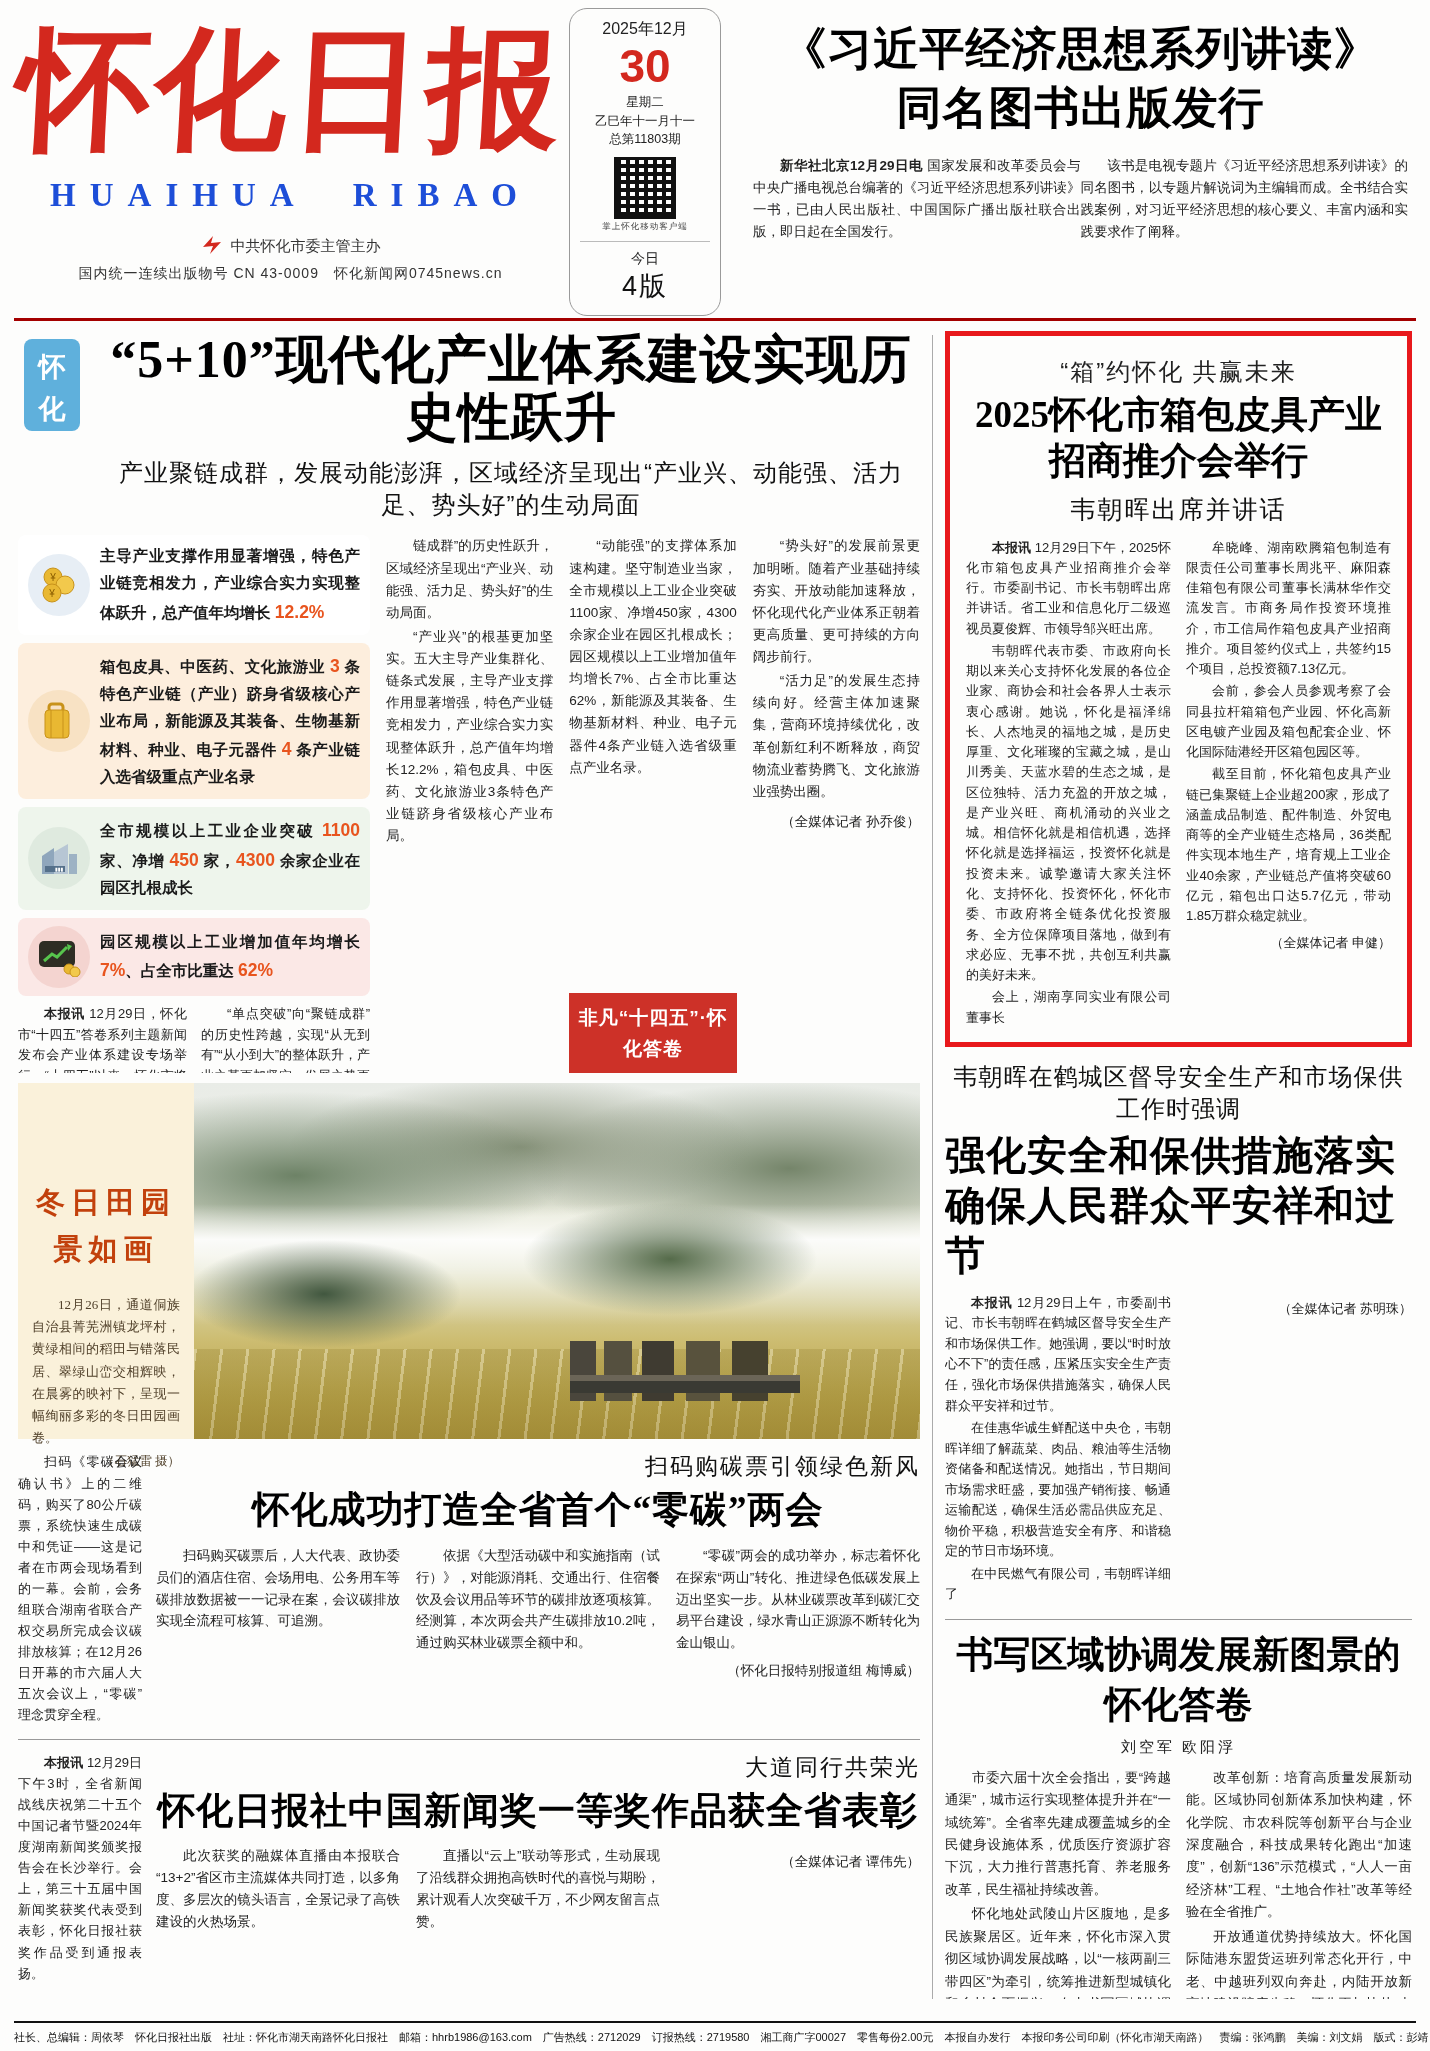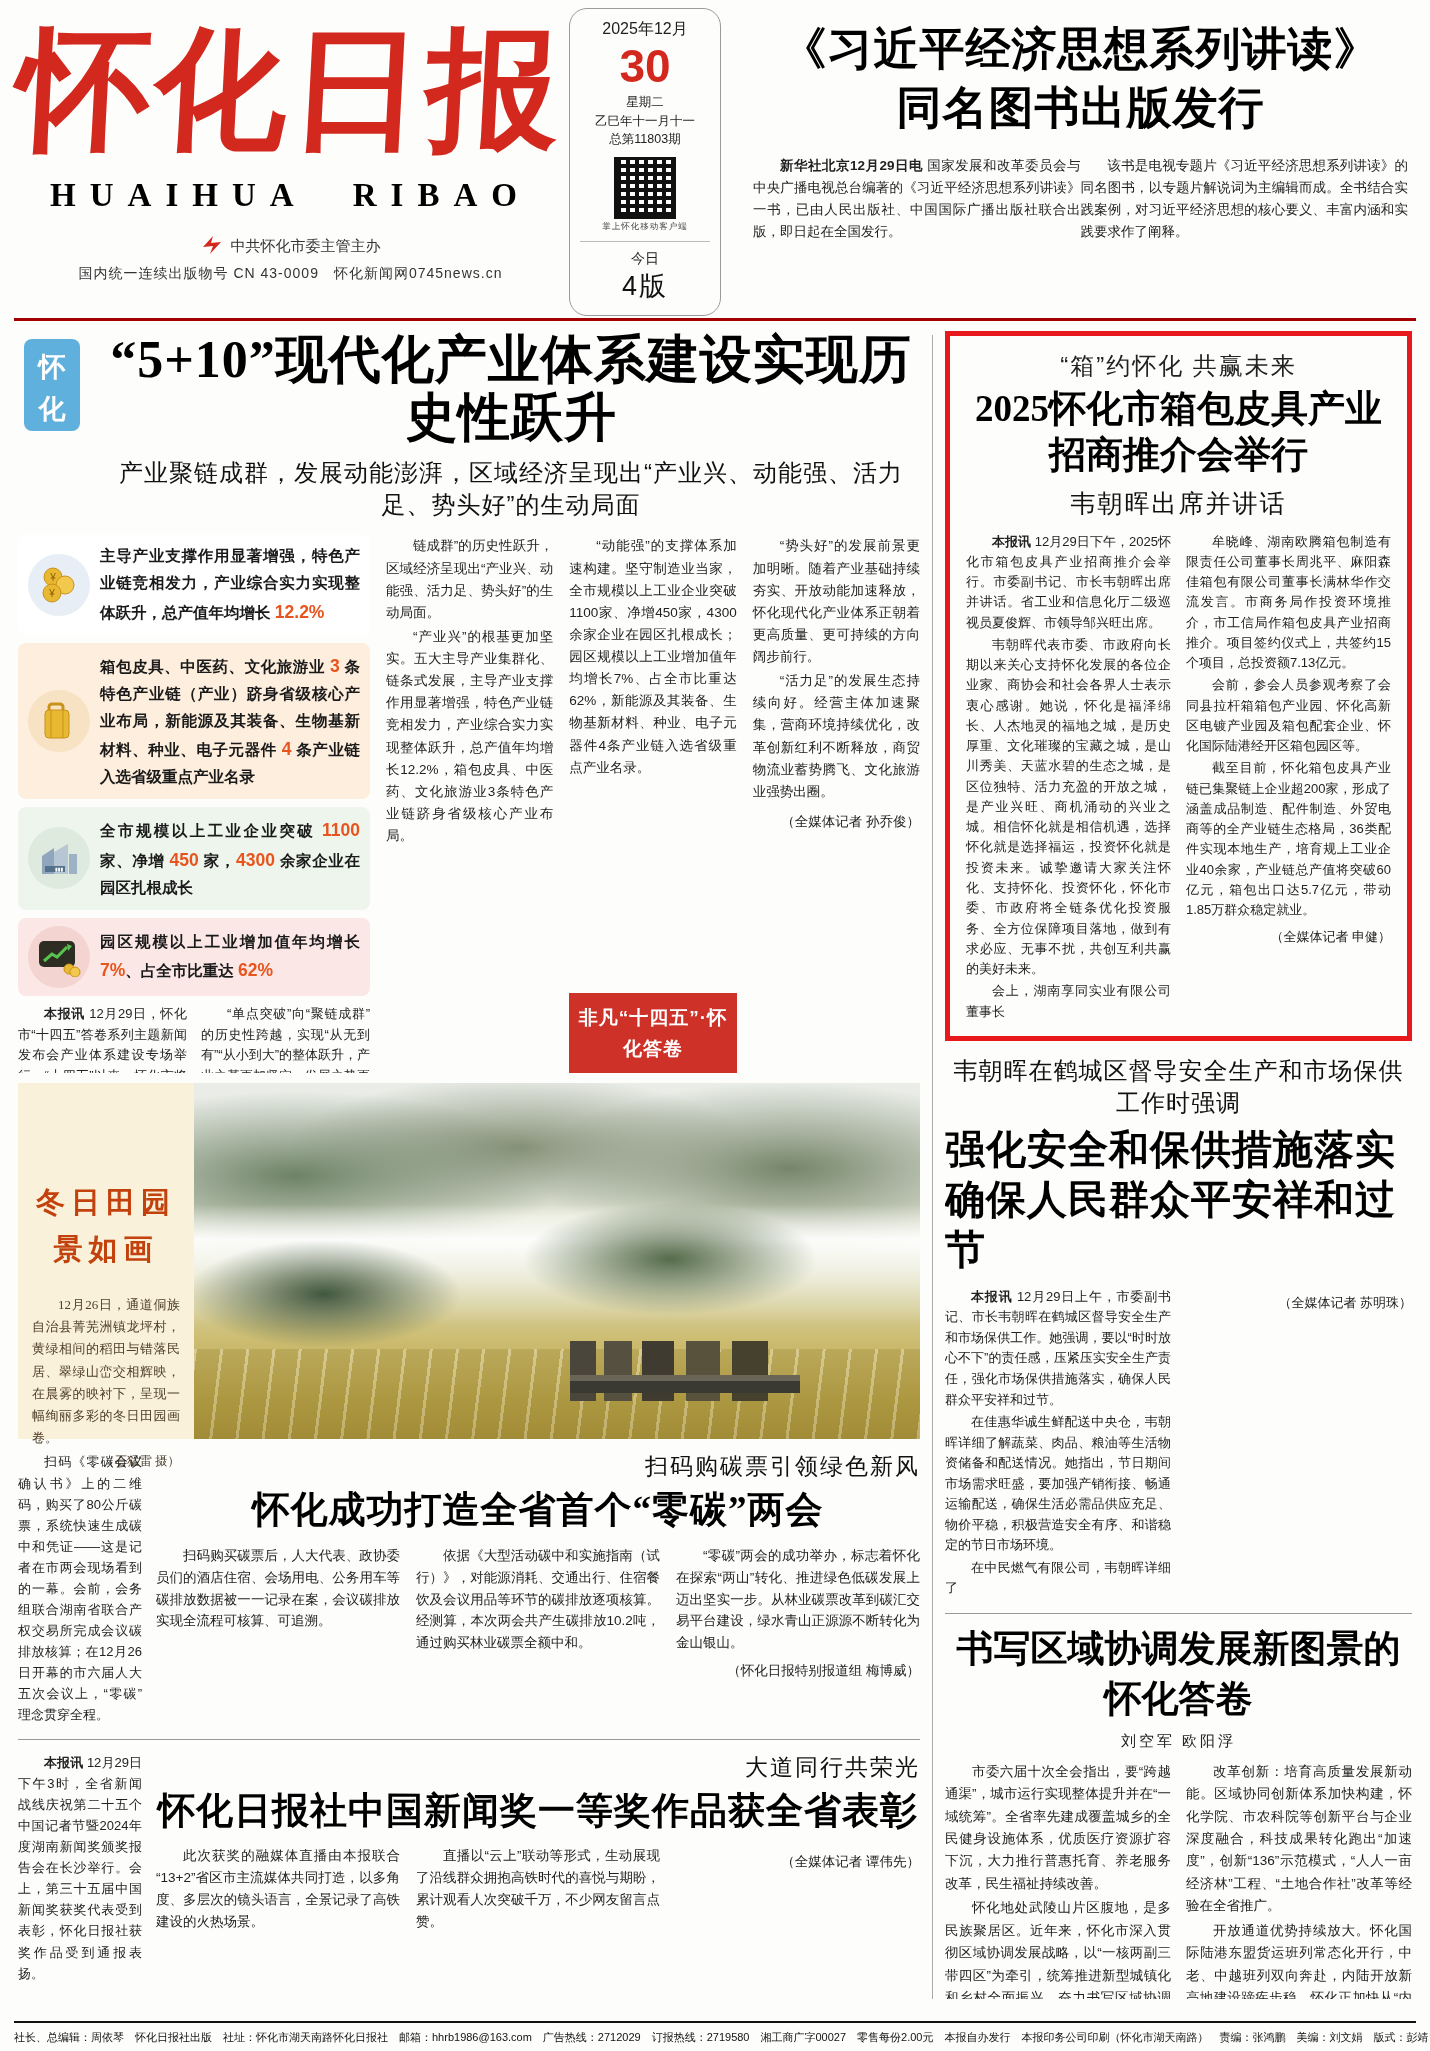--- a/index.html
+++ b/index.html
@@ -3,21 +3,21 @@
 <meta charset="utf-8">
 <style>
   html,body{margin:0;padding:0;background:#e9e9e9;}
   .page{width:1430px;height:2051px;margin:0 auto;background:#fdfdfc;position:relative;overflow:hidden;
         font-family:"Liberation Sans",sans-serif;color:#1a1a1a;}
   
   .header{display:flex;padding:6px 18px 0 18px;height:318px;box-sizing:border-box;}
   .masthead{width:545px;display:flex;flex-direction:column;align-items:center;}
   .mast-title{font-family:"DejaVu Serif",serif;font-weight:900;color:#d3281e;font-size:132px;
               line-height:1.25;letter-spacing:4px;transform:skewX(-3deg);white-space:nowrap;}
-  .mast-latin{color:#000000;font-family:"Liberation Serif",serif;font-weight:700;font-size:33px;
+  .mast-latin{color:#1d4ed8;font-family:"Liberation Serif",serif;font-weight:700;font-size:33px;
               letter-spacing:14px;margin-top:2px;}
   .mast-pub{display:flex;align-items:center;gap:8px;margin-top:16px;font-size:15px;color:#333;}
   .mast-issn{margin-top:6px;font-size:14px;color:#333;letter-spacing:1px;}
   .datebox{width:152px;border:1px solid #9a9a9a;border-radius:18px;margin:2px 6px 0 6px;padding:10px 6px 8px;
            text-align:center;box-sizing:border-box;height:308px;}
   .db-month{font-size:16px;color:#222;}
   .db-day{font-size:46px;color:#d3281e;font-weight:700;line-height:1.15;}
   .db-week,.db-lunar,.db-issue{font-size:12.5px;color:#222;line-height:1.5;}
   .qr{width:56px;height:56px;margin:8px auto 2px;border:3px solid #111;
       background:
@@ -86,21 +86,21 @@
   .sec{display:flex;gap:14px;margin-top:12px;}
   .sec-leadcol{width:124px;flex:none;font-size:13px;line-height:1.62;color:#222;}
   .sec-main{flex:1;}
   .sec-kicker{text-align:right;font-size:23px;color:#111;letter-spacing:2px;}
   .sec-h{font-family:"Liberation Serif",serif;font-weight:900;font-size:37px;text-align:center;
          color:#000;letter-spacing:1px;margin-top:6px;line-height:1.2;}
   .sec-cols{display:flex;gap:16px;margin-top:12px;font-size:13.5px;line-height:1.62;color:#222;}
   .sec-cols>div{flex:1;}
   .hr1{border-top:1px solid #999;margin-top:12px;}
   
-  .redbox{border:5px solid #e8191c;padding:14px 16px 12px;box-sizing:border-box;}
+  .redbox{border:5px solid #e8191c;padding:20px 16px 12px;box-sizing:border-box;}
   .rb-kicker{text-align:center;font-size:24px;color:#222;letter-spacing:2px;}
   .rb-h{font-family:"Liberation Serif",serif;font-weight:900;font-size:37px;line-height:1.25;
         text-align:center;color:#000;margin-top:4px;}
   .rb-sub{text-align:center;font-size:25px;margin-top:8px;color:#111;letter-spacing:2px;}
   .rb-cols{display:flex;gap:15px;margin-top:12px;font-size:13px;line-height:1.56;color:#222;}
   .rb-cols>div{flex:1;}
   .safety{margin-top:14px;}
   .sf-kicker{text-align:center;font-size:24px;color:#111;letter-spacing:1px;}
   .sf-h{font-family:"Liberation Serif",serif;font-weight:900;font-size:40px;line-height:1.25;
         text-align:left;color:#000;margin-top:6px;letter-spacing:1px;}

